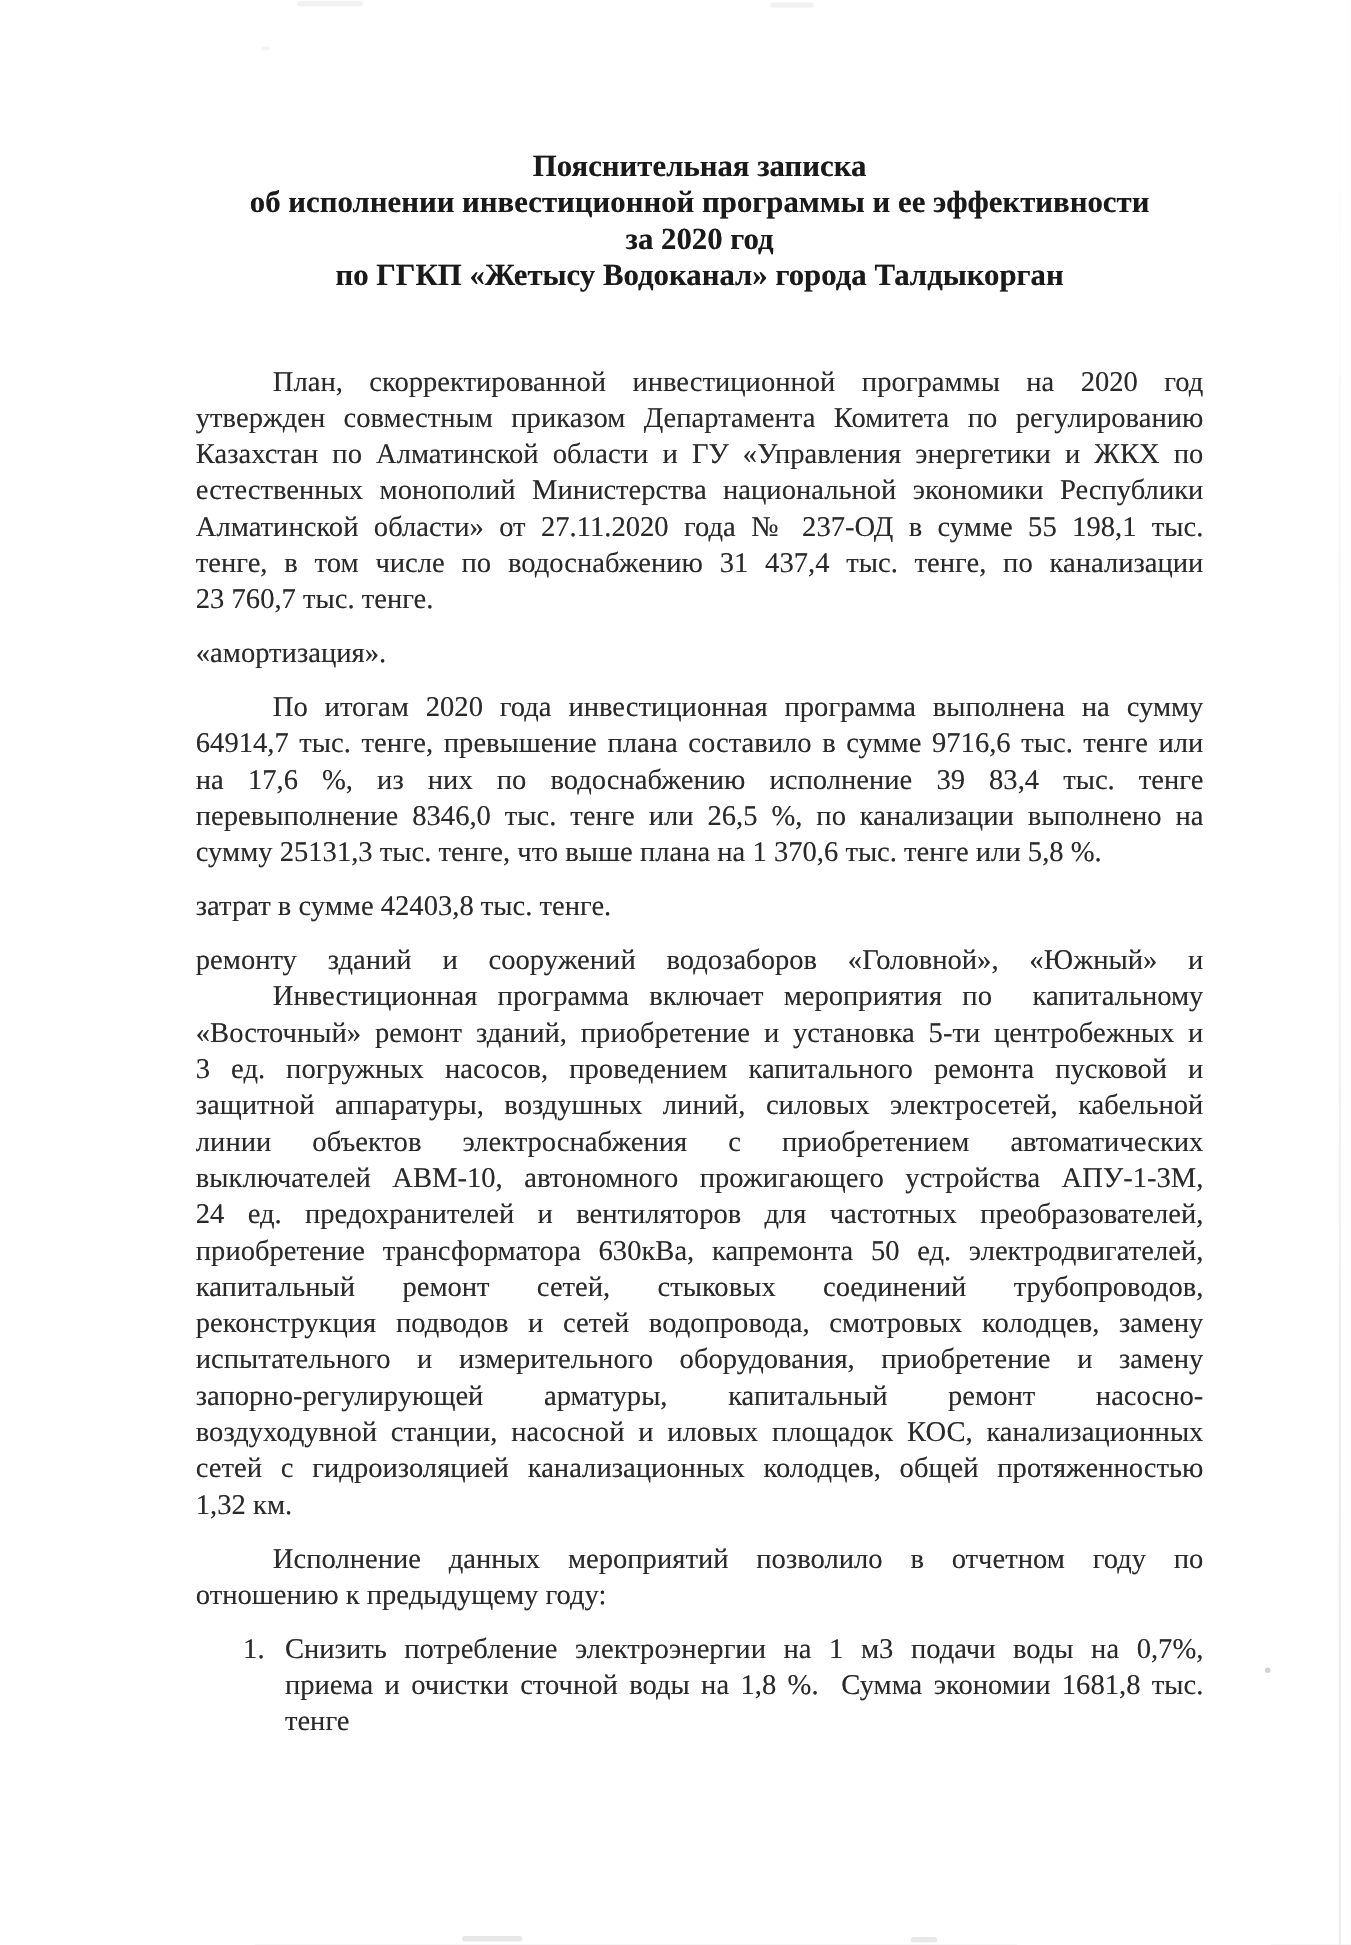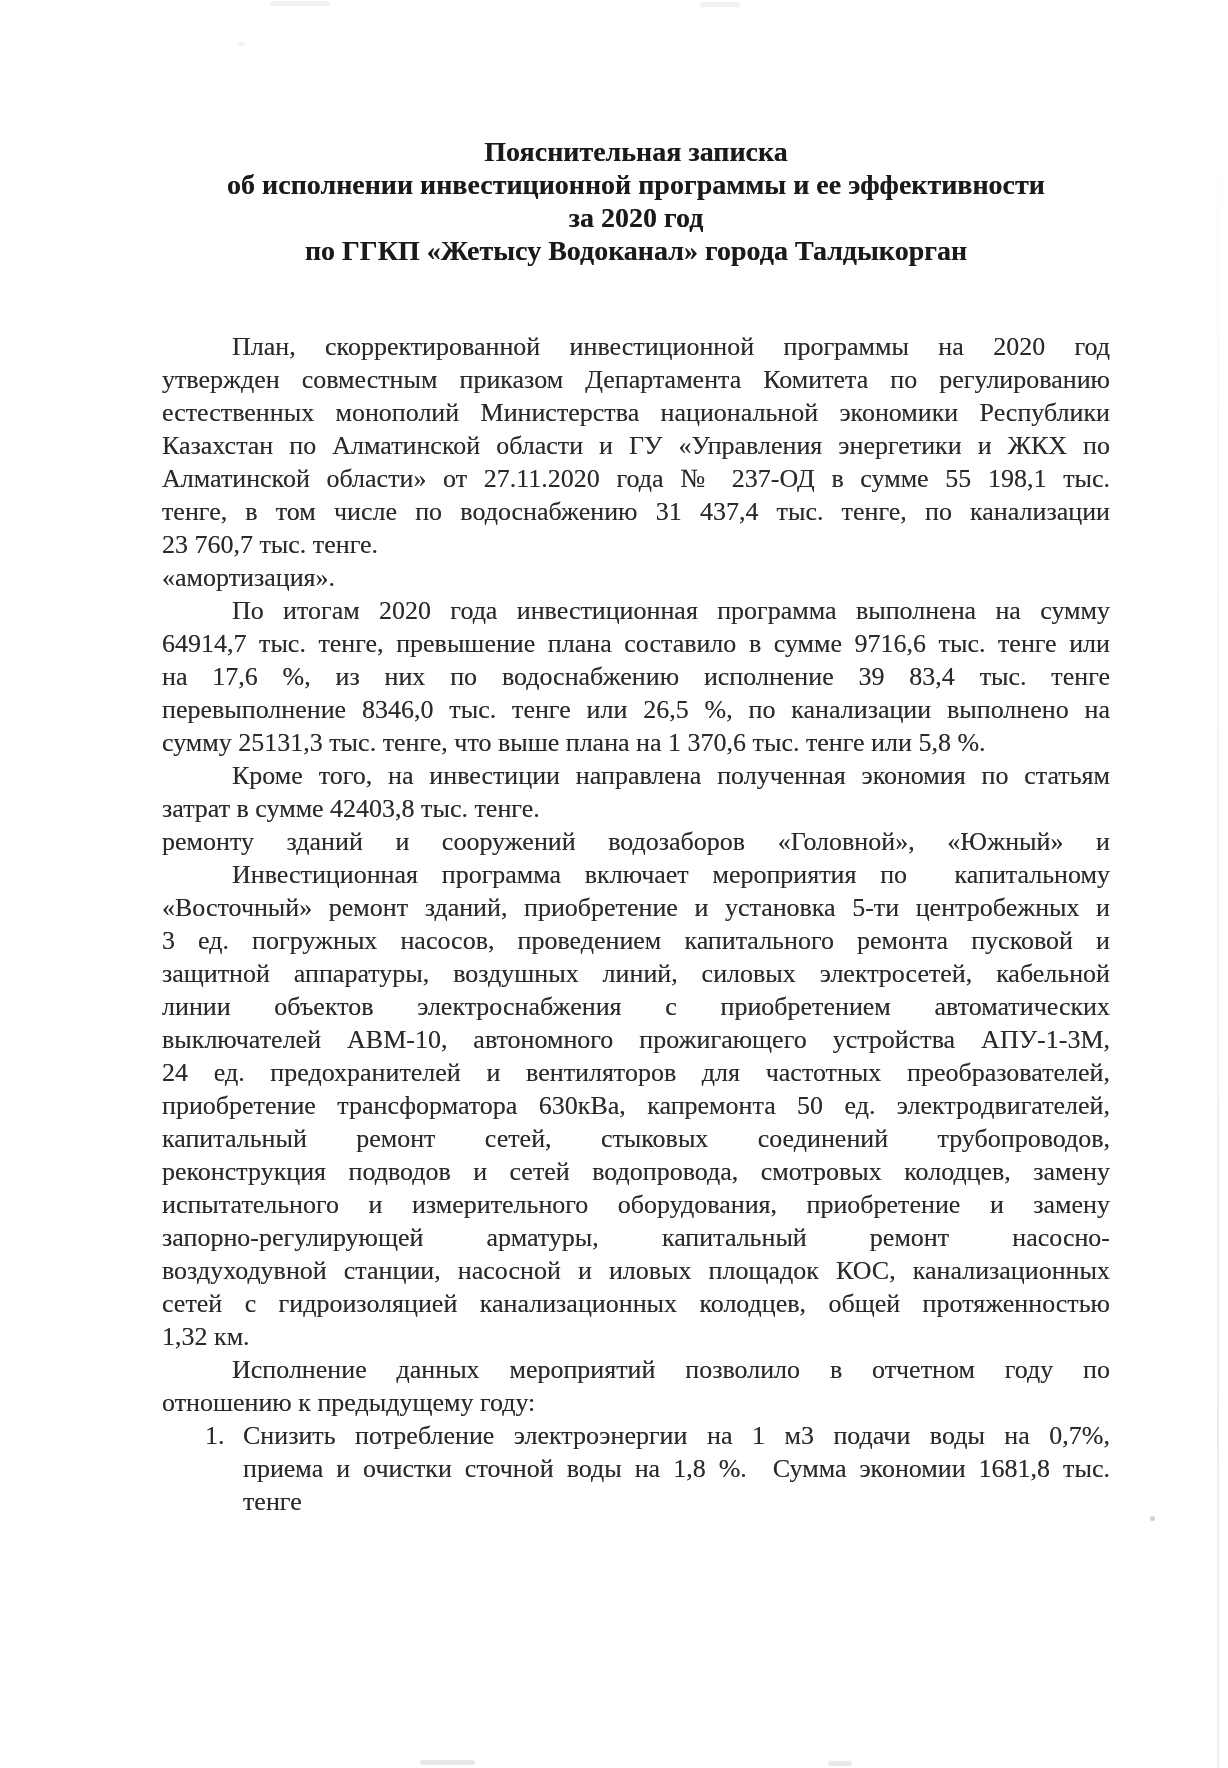--- a/index.html
+++ b/index.html
@@ -23,21 +23,21 @@
     text-shadow:0 0 0.6px rgba(30,30,30,.55);
   }
   .title-line{height:33px;overflow:hidden;}
   .document-body{
     margin-top:63px;
     font-size:26px;
     line-height:33px;
     color:#2a2a2a;
     text-shadow:0 0 0.5px rgba(45,45,45,.5);
   }
-  .paragraph{margin:0;font-family:Liberation Serif, serif;}
+  .paragraph{margin:16px;font-family:Liberation Serif, serif;}
   .line{
     height:33px;
     overflow:hidden;
     text-align:justify;
     text-align-last:justify;
     text-justify:inter-word;
   }
   .line.last{text-align-last:left;}
   .line.first{text-indent:70px;}
   .line.list-first{padding-left:43px;}
@@ -63,38 +63,37 @@
     <header class="document-title">
         <div class="title-line">Пояснительная записка</div>
         <div class="title-line">об исполнении инвестиционной программы и ее эффективности</div>
         <div class="title-line">за 2020 год</div>
         <div class="title-line">по ГГКП «Жетысу Водоканал» города Талдыкорган</div>
       </header>
     <main class="document-body">
         <div class="paragraph">
           <div class="line first">План, скорректированной инвестиционной программы на 2020 год</div>
           <div class="line">утвержден совместным приказом Департамента Комитета по регулированию</div>
+          <div class="line">Казахстан по Алматинской области и ГУ «Управления энергетики и ЖКХ по</div>
           <div class="line">естественных монополий Министерства национальной экономики Республики</div>
-          <div class="line">Казахстан по Алматинской области и ГУ «Управления энергетики и ЖКХ по</div>
           <div class="line">Алматинской области» от 27.11.2020 года № 237-ОД в сумме 55 198,1 тыс.</div>
           <div class="line">тенге, в том числе по водоснабжению 31 437,4 тыс. тенге, по канализации</div>
           <div class="line last">23 760,7 тыс. тенге.</div>
         </div>
         <div class="paragraph">
           <div class="line last">«амортизация».</div>
         </div>
         <div class="paragraph">
           <div class="line first">По итогам 2020 года инвестиционная программа выполнена на сумму</div>
           <div class="line">64914,7 тыс. тенге, превышение плана составило в сумме 9716,6 тыс. тенге или</div>
           <div class="line">на 17,6 %, из них по водоснабжению исполнение 39 83,4 тыс. тенге</div>
           <div class="line">перевыполнение 8346,0 тыс. тенге или 26,5 %, по канализации выполнено на</div>
           <div class="line last">сумму 25131,3 тыс. тенге, что выше плана на 1 370,6 тыс. тенге или 5,8 %.</div>
         </div>
         <div class="paragraph">
-          <div class="line first">Кроме того, на инвестиции направлена полученная экономия по статьям</div>
           <div class="line last">затрат в сумме 42403,8 тыс. тенге.</div>
         </div>
         <div class="paragraph">
           <div class="line">ремонту зданий и сооружений водозаборов «Головной», «Южный» и</div>
           <div class="line first">Инвестиционная программа включает мероприятия по&nbsp; капитальному</div>
           <div class="line">«Восточный» ремонт зданий, приобретение и установка 5-ти центробежных и</div>
           <div class="line">3 ед. погружных насосов, проведением капитального ремонта пусковой и</div>
           <div class="line">защитной аппаратуры, воздушных линий, силовых электросетей, кабельной</div>
           <div class="line">линии объектов электроснабжения с приобретением автоматических</div>
           <div class="line">выключателей АВМ-10, автономного прожигающего устройства АПУ-1-3М,</div>

